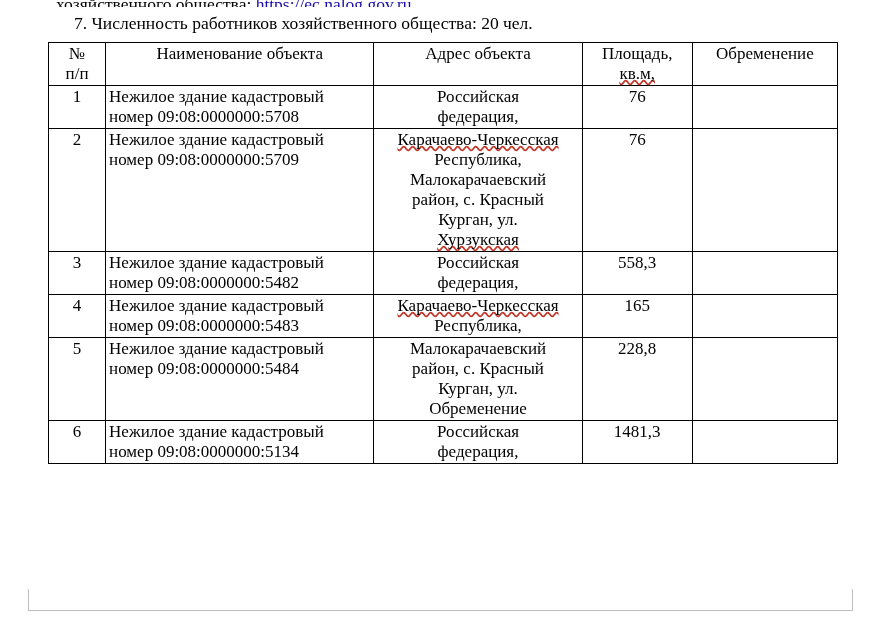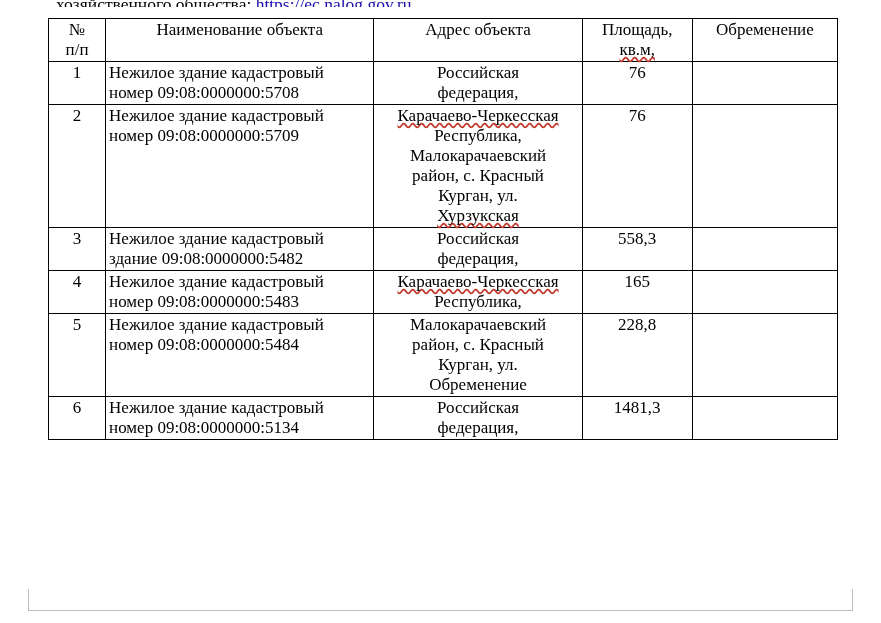--- a/index.html
+++ b/index.html
@@ -99,20 +99,21 @@
 </style>
 </head>
 <body>
 
 <div class="page">
 
   <div class="clipped-line">
     <span>хозяйственного общества: </span><span class="link">https://ec.nalog.gov.ru</span>
   </div>
 
+  <p class="para p2">7. Численность работников хозяйственного общества: 20 чел.</p>
 
   <table class="objects">
     <colgroup>
       <col class="col-num">
       <col class="col-name">
       <col class="col-addr">
       <col class="col-area">
       <col class="col-enc">
     </colgroup>
     <thead>
@@ -160,21 +161,21 @@
           <span class="cell-line squiggle">Хурзукская</span>
         </td>
         <td class="c-center">76</td>
         <td></td>
       </tr>
 
       <tr>
         <td class="c-center">3</td>
         <td class="c-name">
           <span class="cell-line">Нежилое здание кадастровый</span>
-          <span class="cell-line">здание 09:08:0000000:5482</span>
+          <span class="cell-line">номер 09:08:0000000:5482</span>
         </td>
         <td class="c-center">
           <span class="cell-line">Российская</span>
           <span class="cell-line">федерация,</span>
         </td>
         <td class="c-center">558,3</td>
         <td></td>
       </tr>
 
       <tr>

